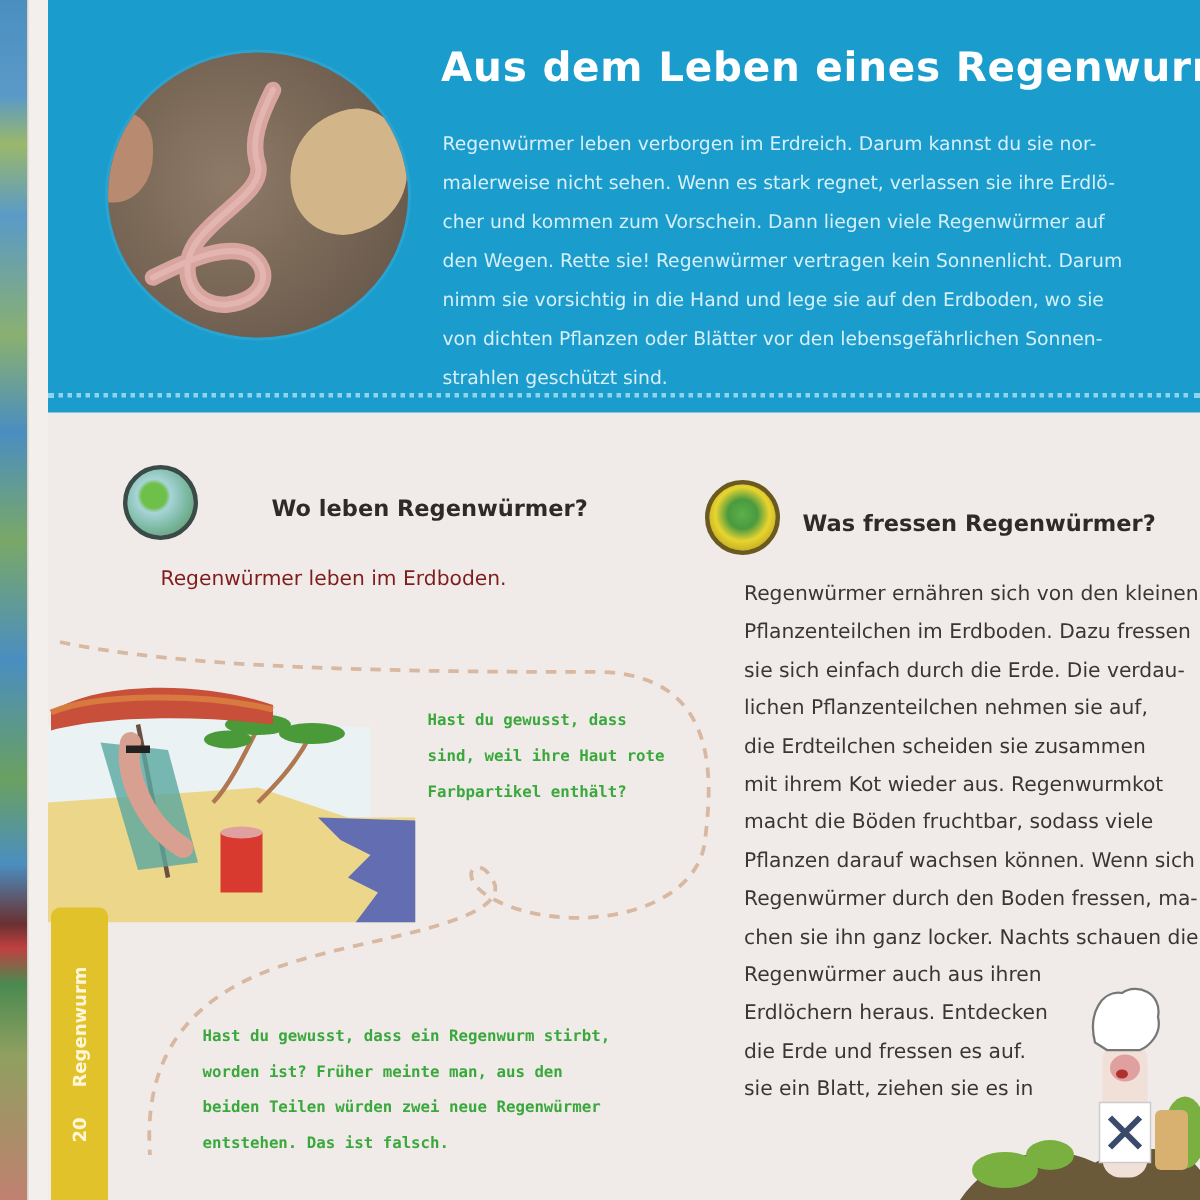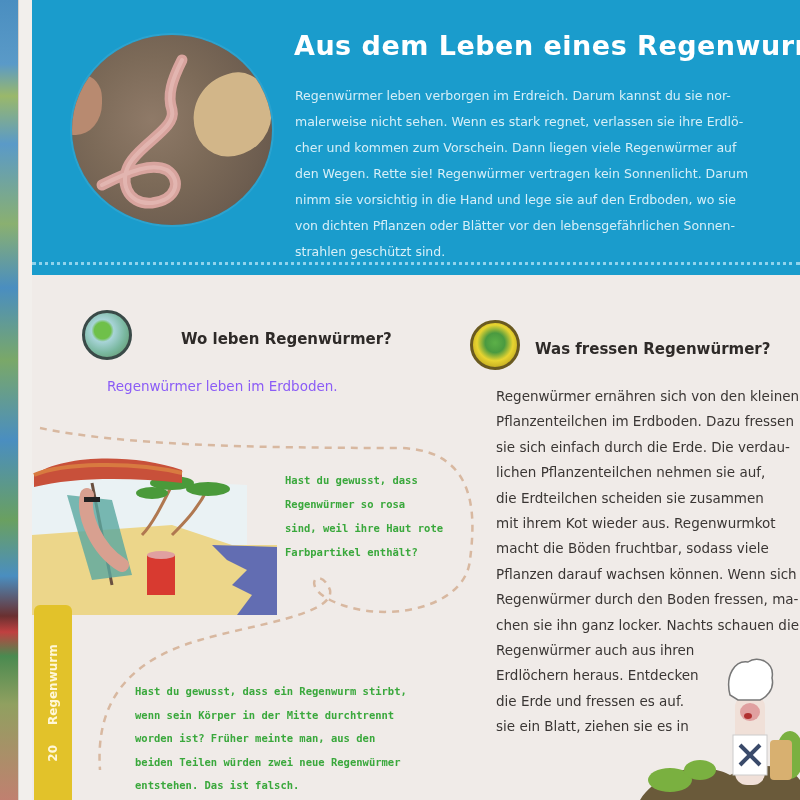--- a/index.html
+++ b/index.html
@@ -29,21 +29,21 @@
   .header-text div { white-space: nowrap; }
 
   
   .icon-badge { position: absolute; width: 50px; height: 50px; border-radius: 50%; border: 3px solid #3a4a48; }
   .badge-habitat { left: 82px; top: 310px; background: radial-gradient(circle at 40% 40%, #6fc04a 0%, #6fc04a 22%, #a8d4d8 30%, #7ab8a0 60%, #5a8a5a 100%); }
   .badge-food { left: 470px; top: 320px; background: radial-gradient(circle at 50% 45%, #5cb048 0%, #4a9a40 30%, #e8d430 55%, #c0a820 80%, #6a5a20 100%); border-color: #6a5a20; }
 
   .section-title { position: absolute; font-weight: bold; font-size: 15px; color: #2e2a28; white-space: nowrap; }
   .title-habitat { left: 145px; top: 330px; margin-left: 36px; }
   .title-food { left: 535px; top: 340px; text-align: center; }
-  .habitat-text { position: absolute; left: 107px; top: 378px; font-size: 13.5px; color: #8b5cf6; white-space: nowrap; }
+  .habitat-text { position: absolute; left: 107px; top: 378px; font-size: 13.5px; color: #7f1d1d; white-space: nowrap; }
 
   .food-text { position: absolute; left: 496px; top: 384px; width: 304px; font-size: 13.5px; line-height: 25.4px; color: #3a3634; overflow: hidden; }
   .food-text div { white-space: nowrap; }
 
   
   .dash-path { position: absolute; left: 0; top: 0; width: 800px; height: 800px; pointer-events: none; }
 
   
   .beach { position: absolute; left: 32px; top: 455px; width: 245px; height: 160px; }
   .fact-bubble { position: absolute; font-family: "DejaVu Sans Mono", monospace; font-weight: bold; color: #3aa83c; text-align: left; }
@@ -132,28 +132,26 @@
   <line x1="60" y1="28" x2="80" y2="130" stroke="#6a5040" stroke-width="3"></line>
   <path d="M35 40 L 60 125 L 100 120 L 80 45 Z" fill="#5aa8a0" opacity="0.8"></path>
   <path d="M55 40 C 50 60, 65 95, 90 110" fill="none" stroke="#d8a090" stroke-width="14" stroke-linecap="round"></path>
   <rect x="52" y="42" width="16" height="5" fill="#222"></rect>
   <rect x="115" y="100" width="28" height="40" fill="#d83a30"></rect>
   <ellipse cx="129" cy="100" rx="14" ry="4" fill="#e0a0a0"></ellipse>
 </svg>
 
 <div class="fact-bubble fact1">
   <div>Hast du gewusst, dass</div>
-  <div>Regenwürmer so rosa</div>
   <div>sind, weil ihre Haut rote</div>
   <div>Farbpartikel enthält?</div>
 </div>
 
 <div class="fact-bubble fact2">
   <div>Hast du gewusst, dass ein Regenwurm stirbt,</div>
-  <div>wenn sein Körper in der Mitte durchtrennt</div>
   <div>worden ist? Früher meinte man, aus den</div>
   <div>beiden Teilen würden zwei neue Regenwürmer</div>
   <div>entstehen. Das ist falsch.</div>
 </div>
 
 <div class="page-tab">
   <div class="page-tab-label">
     <span>20</span>
     <span>Regenwurm</span>
   </div>

